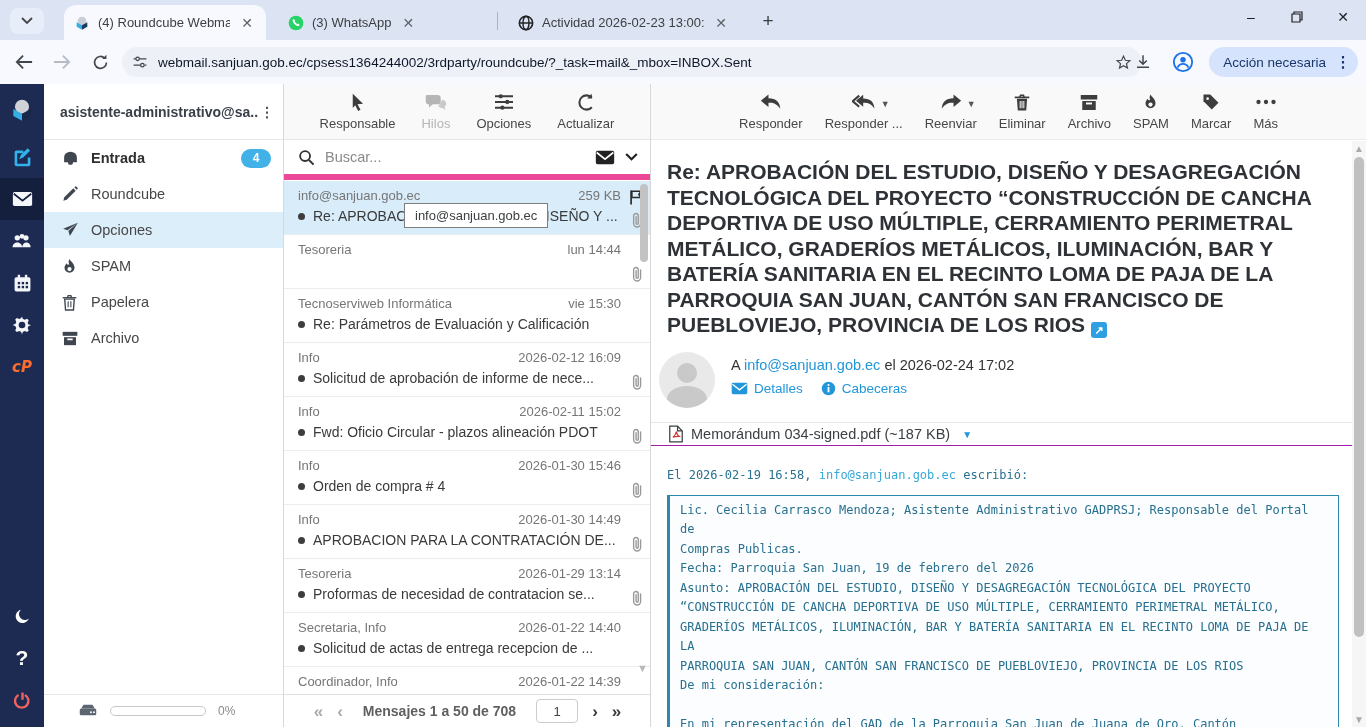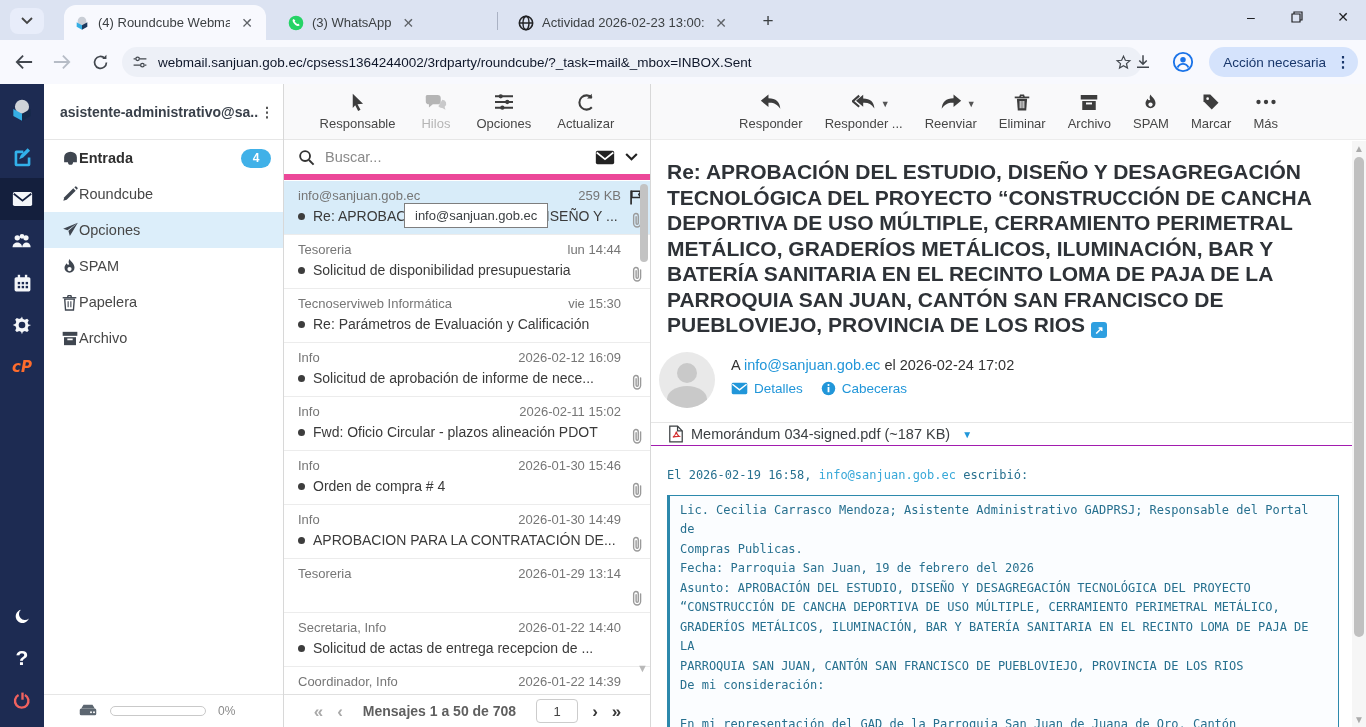--- a/index.html
+++ b/index.html
@@ -47,21 +47,21 @@
   .rail .tile.logo { height:52px; }
   .rail .tile.selected { background:#141f3d; }
   .rail .spacer { flex:1; }
   .cp-logo { color:#ff6c2c; font-weight:bold; font-style:italic; font-size:15px; font-family:"DejaVu Sans",sans-serif; }
 
   
   .folders { position:absolute; left:44px; top:0; width:239px; height:643px; background:#fff; }
   .account { height:56px; border-bottom:1px solid #e6e6e6; display:flex; align-items:center; padding:0 8px 0 16px; }
   .account .addr { flex:1; font-size:14px; font-weight:bold; color:#39404a; white-space:nowrap; overflow:hidden; }
   .account .kebab { color:#555; font-weight:bold; font-size:14px; letter-spacing:0; width:16px; text-align:center; }
-  .folder { height:36px; display:flex; align-items:center; padding:0 12px 0 18px; font-size:14.5px; color:#474747; }
+  .folder { height:36px; display:flex; align-items:center; gap:12px; padding:0 12px 0 18px; font-size:14.5px; color:#474747; }
   .folder .ficon { color:#3f4650; width:17px; }
   .folder.selected { background:#dceefa; }
   .folder .flabel { flex:1; }
   .folder .badge { background:#41b1e8; color:#fff; font-size:12px; font-weight:bold; border-radius:10px;
     min-width:30px; height:19px; display:flex; align-items:center; justify-content:center; }
   .folder.bold .flabel { font-weight:bold; color:#2f2f2f; }
   .quota { position:absolute; left:0; bottom:0; width:239px; height:33px; border-top:1px solid #e6e6e6;
     display:flex; align-items:center; gap:12px; padding:0 14px 0 34px; }
   .quota-bar { width:96px; height:10px; border:1px solid #c9c9c9; border-radius:5px; background:#fff; }
   .quota-label { font-size:12px; color:#8a8a8a; }
@@ -483,24 +483,20 @@
               </svg>
           </span>
           <div class="tooltip">info@sanjuan.gob.ec</div>
         </article>
 
         <article class="msg">
           <div class="l1">
               <span class="sender">Tesoreria</span>
               <span class="mdate">lun 14:44</span>
             </div>
-          <div class="l2">
-              <span class="dot"></span>
-              <span class="subj">Solicitud de disponibilidad presupuestaria</span>
-            </div>
           <span class="clip">
               <svg width="15" height="17" viewBox="0 0 18 22">
                 <path d="M13 5v10a4.5 4.5 0 01-9 0V5a3 3 0 016 0v9.5a1.4 1.4 0 01-2.8 0V6" fill="none" stroke="currentColor" stroke-width="1.8" stroke-linecap="round"></path>
               </svg>
             </span>
         </article>
 
         <article class="msg">
           <div class="l1">
               <span class="sender">Tecnoserviweb Informática</span>
@@ -573,20 +569,24 @@
               <svg width="15" height="17" viewBox="0 0 18 22">
                 <path d="M13 5v10a4.5 4.5 0 01-9 0V5a3 3 0 016 0v9.5a1.4 1.4 0 01-2.8 0V6" fill="none" stroke="currentColor" stroke-width="1.8" stroke-linecap="round"></path>
               </svg>
             </span>
         </article>
 
         <article class="msg">
           <div class="l1">
               <span class="sender">Tesoreria</span>
               <span class="mdate">2026-01-29 13:14</span>
+            </div>
+          <div class="l2">
+              <span class="dot"></span>
+              <span class="subj">Proformas de necesidad de contratacion se...</span>
             </div>
           <span class="clip">
               <svg width="15" height="17" viewBox="0 0 18 22">
                 <path d="M13 5v10a4.5 4.5 0 01-9 0V5a3 3 0 016 0v9.5a1.4 1.4 0 01-2.8 0V6" fill="none" stroke="currentColor" stroke-width="1.8" stroke-linecap="round"></path>
               </svg>
             </span>
         </article>
 
         <article class="msg">
           <div class="l1">

